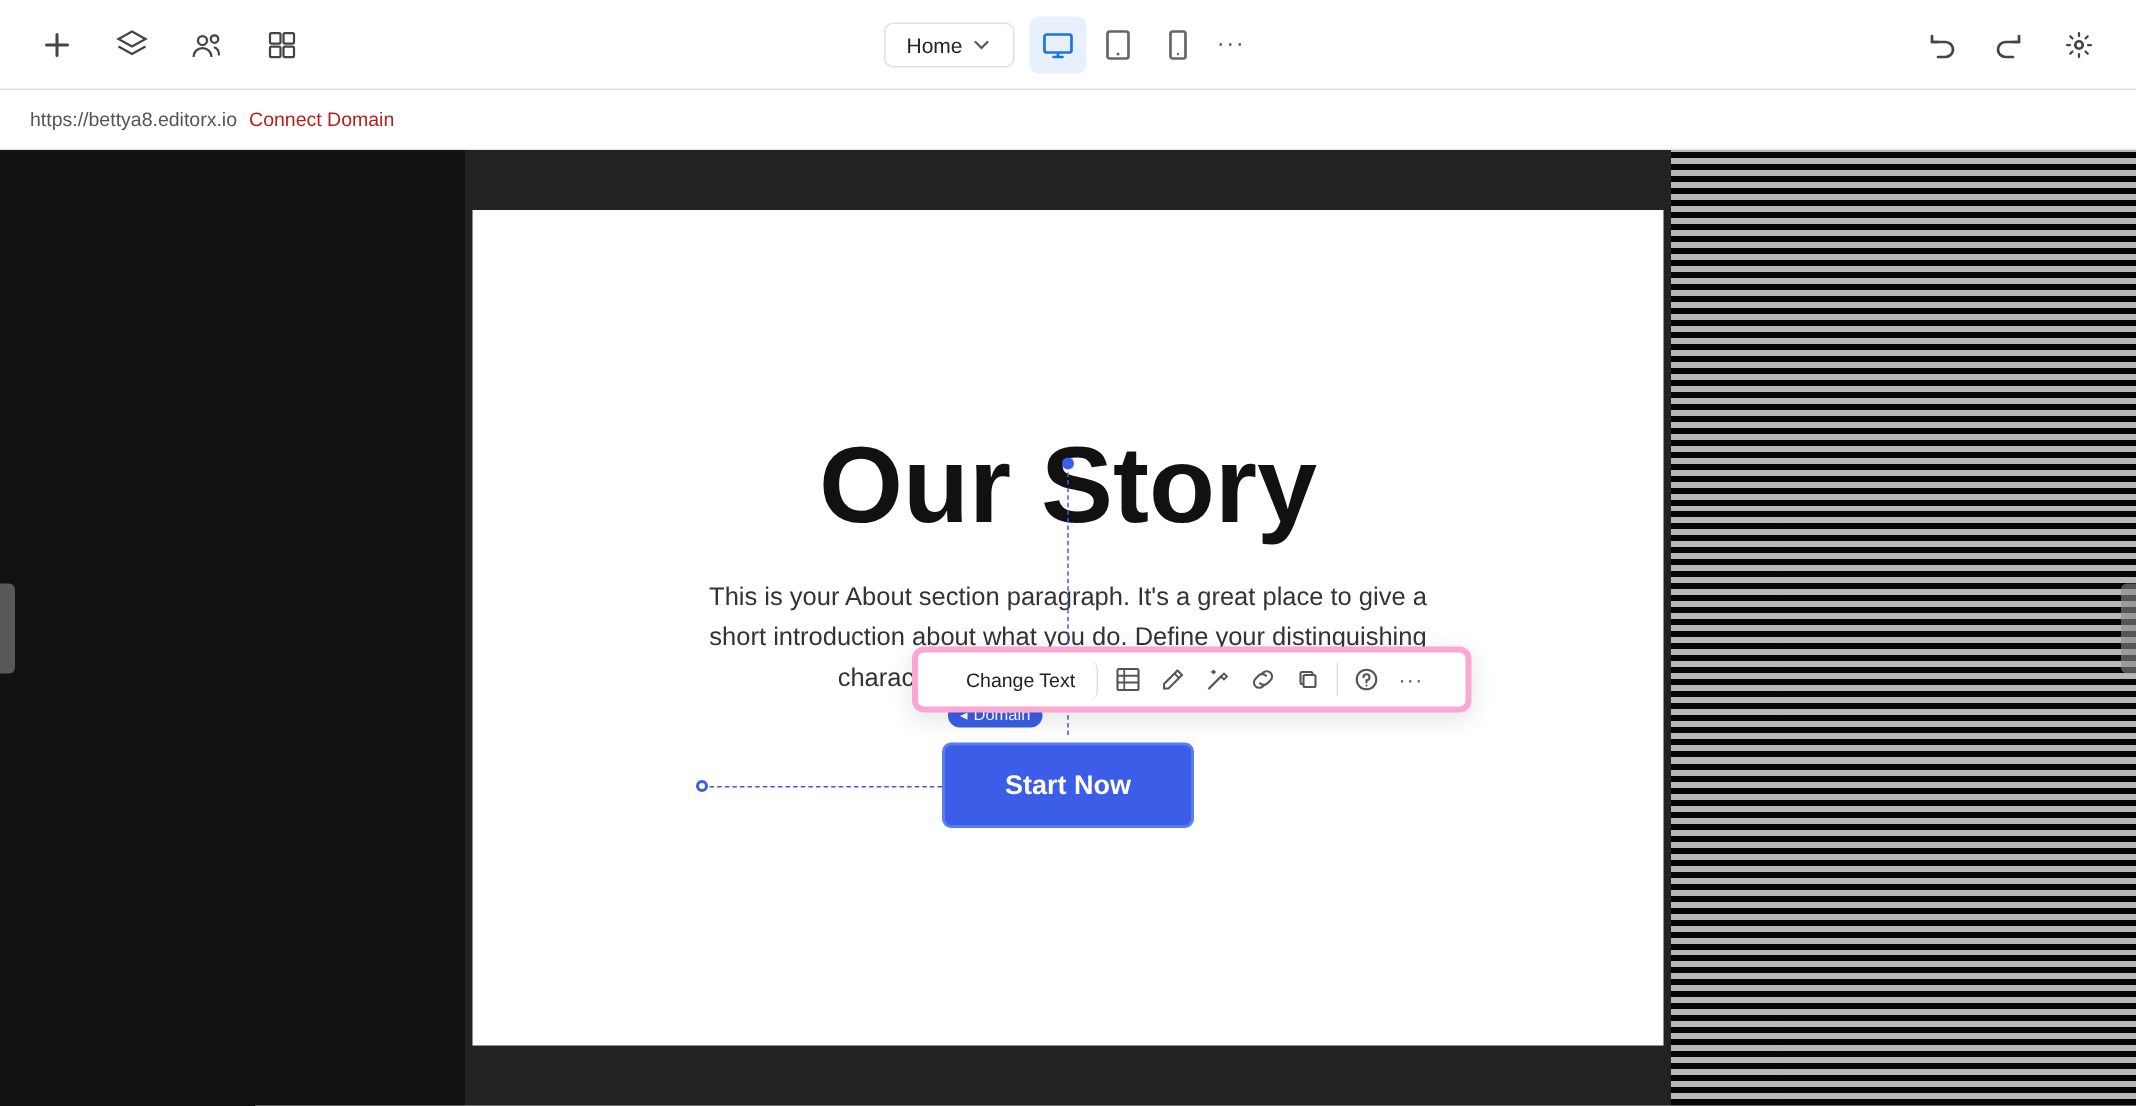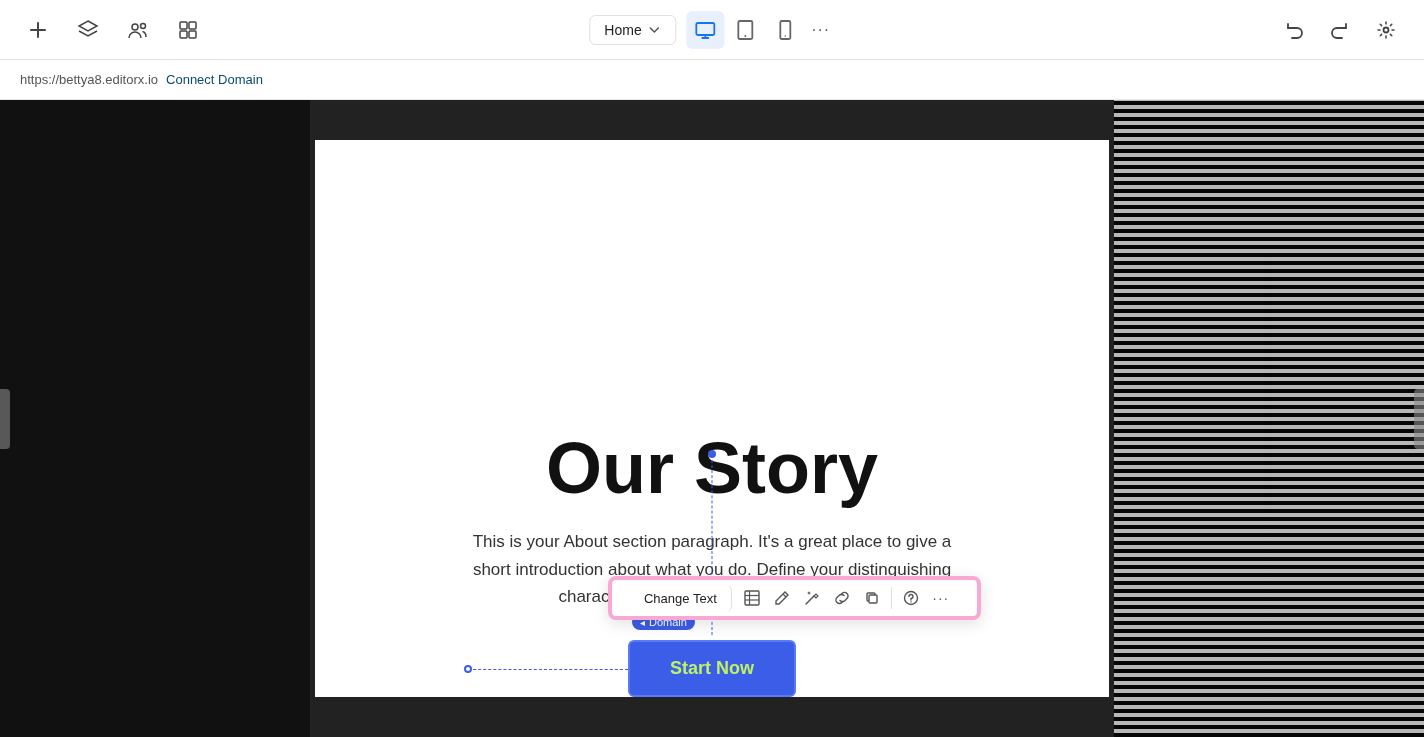--- a/index.html
+++ b/index.html
@@ -36,21 +36,21 @@
       width: 36px; height: 36px; display: flex; align-items: center; justify-content: center;
       border-radius: 6px; cursor: pointer; color: #444; background: none; border: none;
     }
 
     
     .address-bar {
       height: 40px; background: #fff; border-bottom: 1px solid #e8e8e8;
       display: flex; align-items: center; padding: 0 20px; gap: 8px;
       font-size: 13px; color: #555; text-align: right;
     }
-    .connect-domain { color: #0c4a6e; cursor: pointer; }
+    .connect-domain { color: #b91c1c; cursor: pointer; }
 
     
     .canvas-area {
       width: 100%; height: calc(737px - 100px);
       background: #222; position: relative; overflow: hidden;
       display: flex; align-items: center; justify-content: center;
     }
 
     
     .scroll-handle-left {
@@ -85,21 +85,21 @@
       );
       opacity: 0.7;
     }
 
     
     .content-panel {
       position: absolute;
       left: 315px; right: 315px; top: 40px; bottom: 40px;
       background: #fff;
       display: flex; flex-direction: column;
-      align-items: center; justify-content: flex-end;
+      align-items: center; justify-content: center;
       gap: 20px;
     }
 
     .story-title {
       font-size: 72px; font-weight: 900; color: #111;
       text-align: center; line-height: 1.1;
     }
     .story-text {
       font-size: 17px; color: #333; text-align: center; line-height: 1.6;
       max-width: 480px;
@@ -112,21 +112,21 @@
 
     
     .button-badge {
       position: absolute; top: -26px; left: 4px;
       background: #3b5de7; color: #fff; font-size: 11px;
       padding: 2px 8px; border-radius: 10px; white-space: nowrap;
       display: flex; align-items: center; gap: 4px;
     }
 
     .start-btn {
-      background: #3b5de7; color: #bef264; border: none;
+      background: #3b5de7; color: #ffffff; border: none;
       padding: 16px 40px; font-size: 18px; font-weight: 600;
       border-radius: 6px; cursor: pointer;
       border: 2px solid #5b7af5;
       position: relative;
     }
 
     
     .selection-line {
       position: absolute;
       top: 50%;

